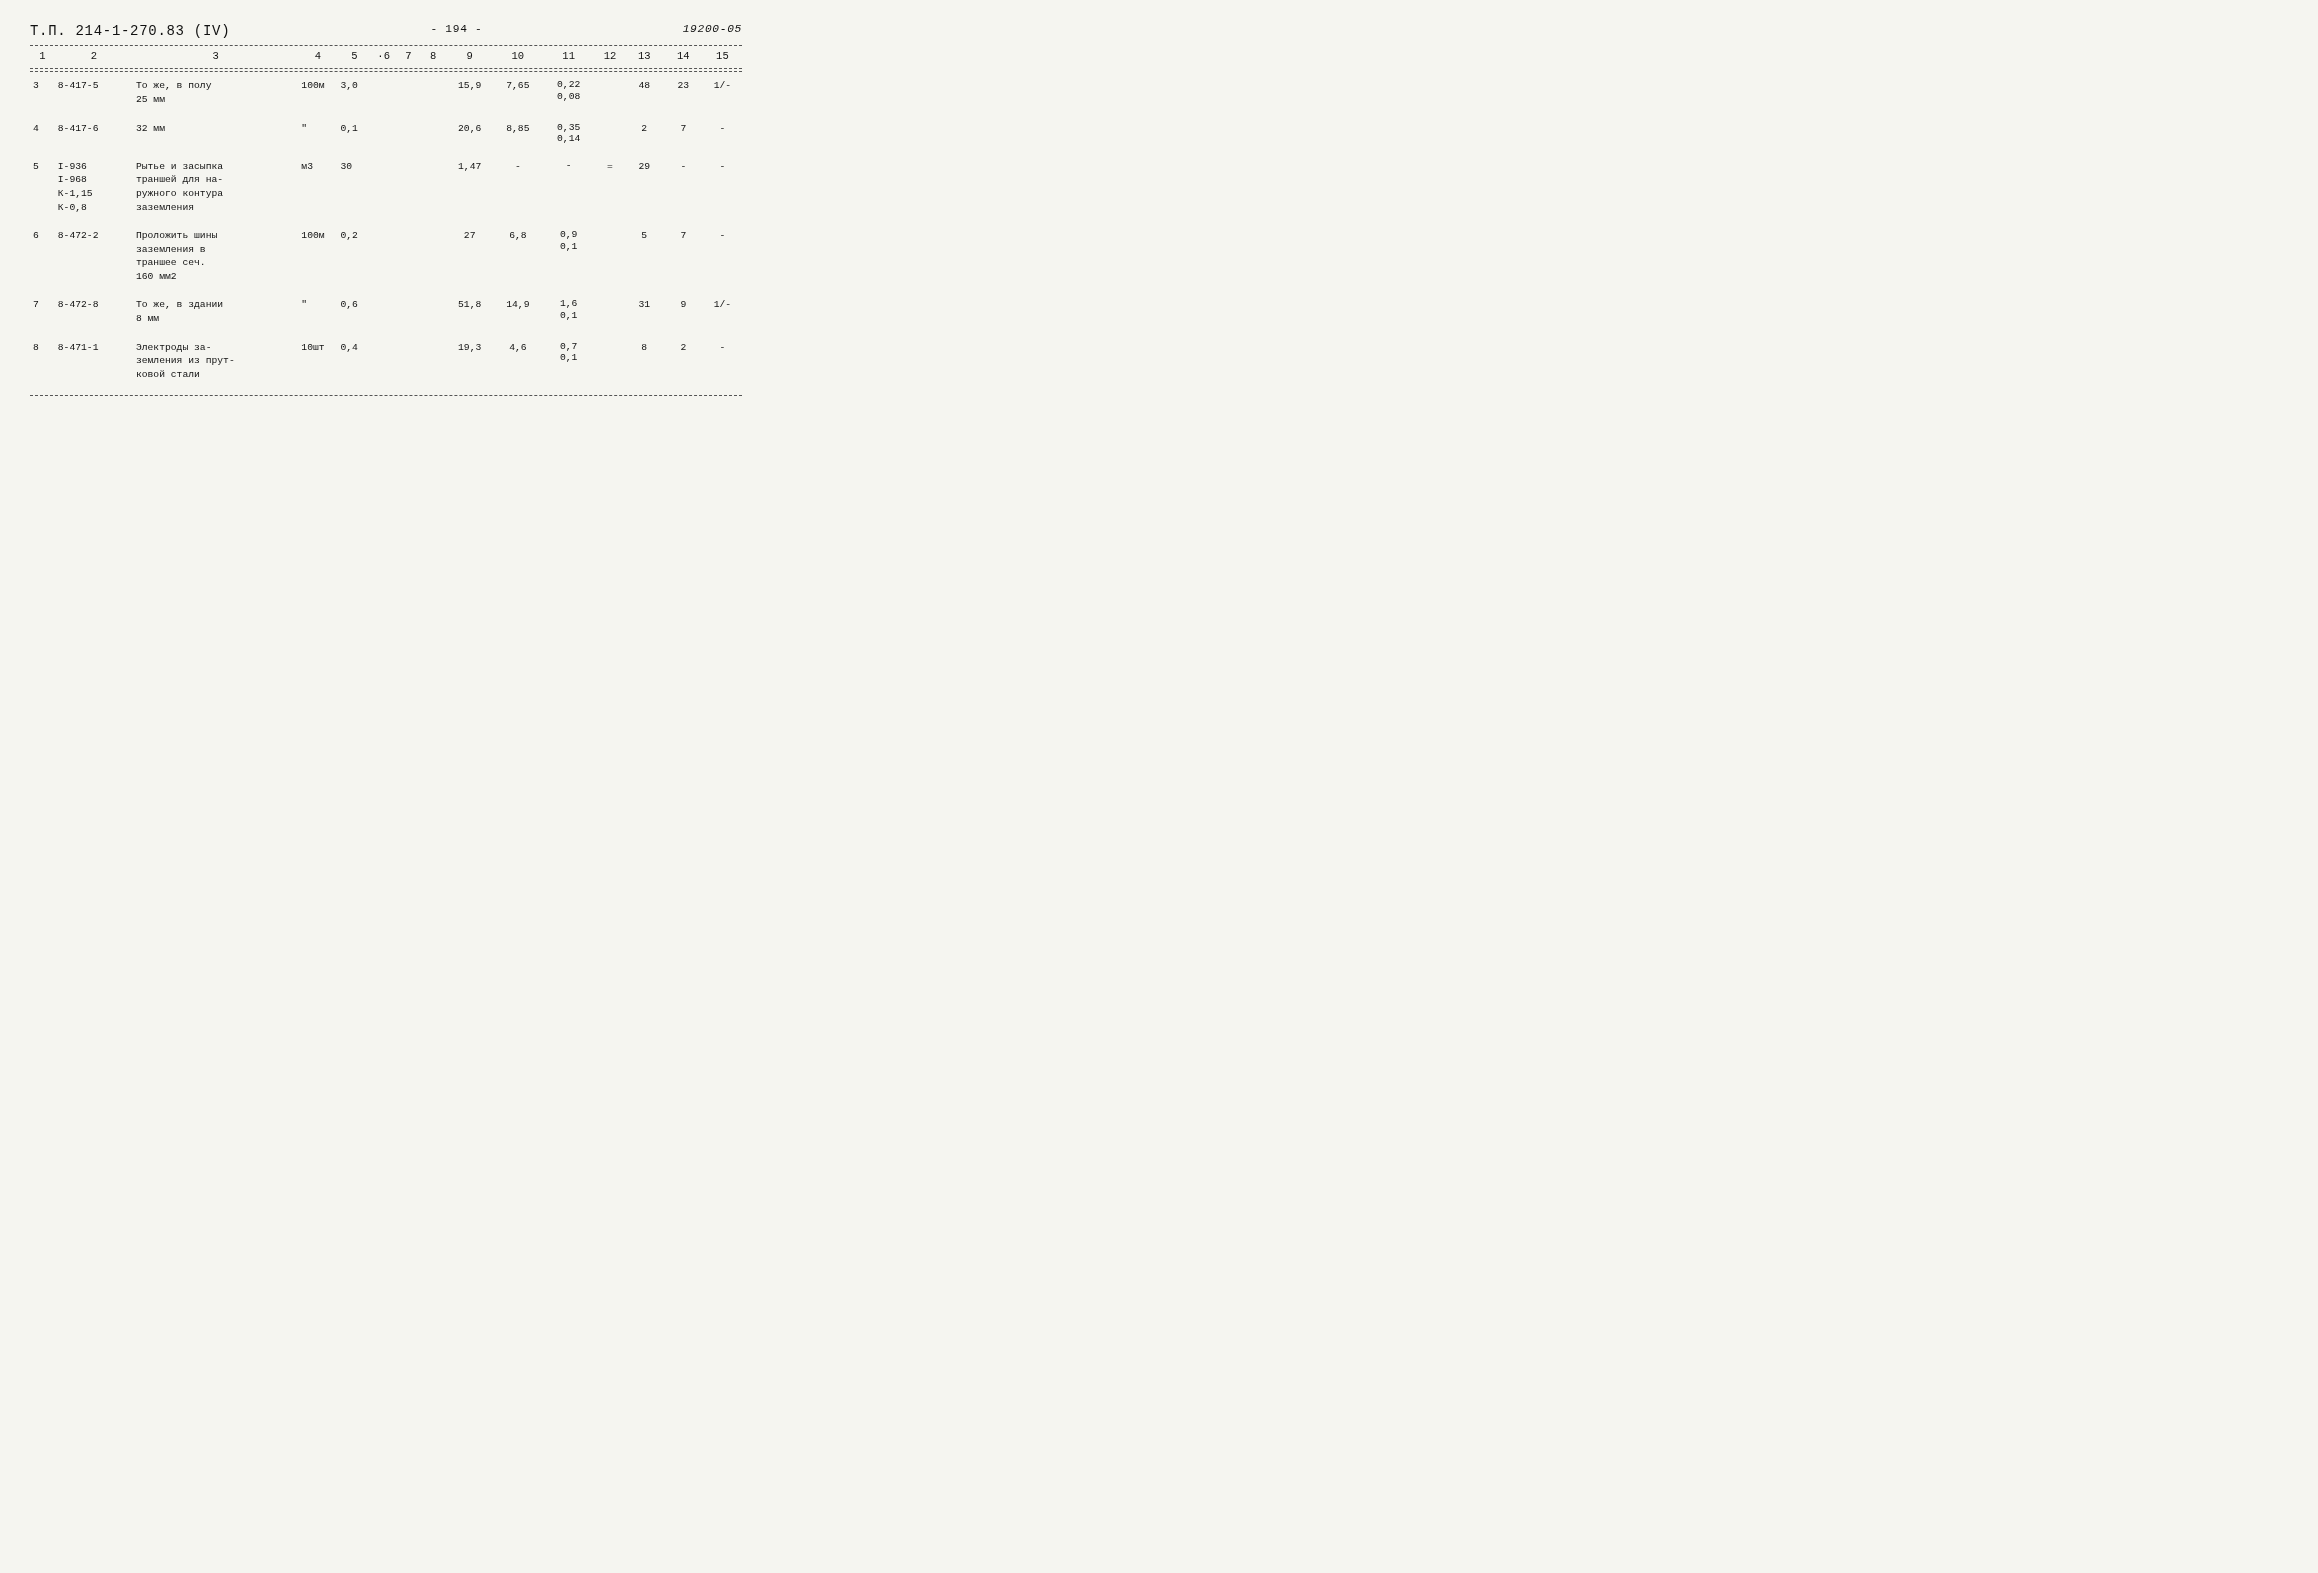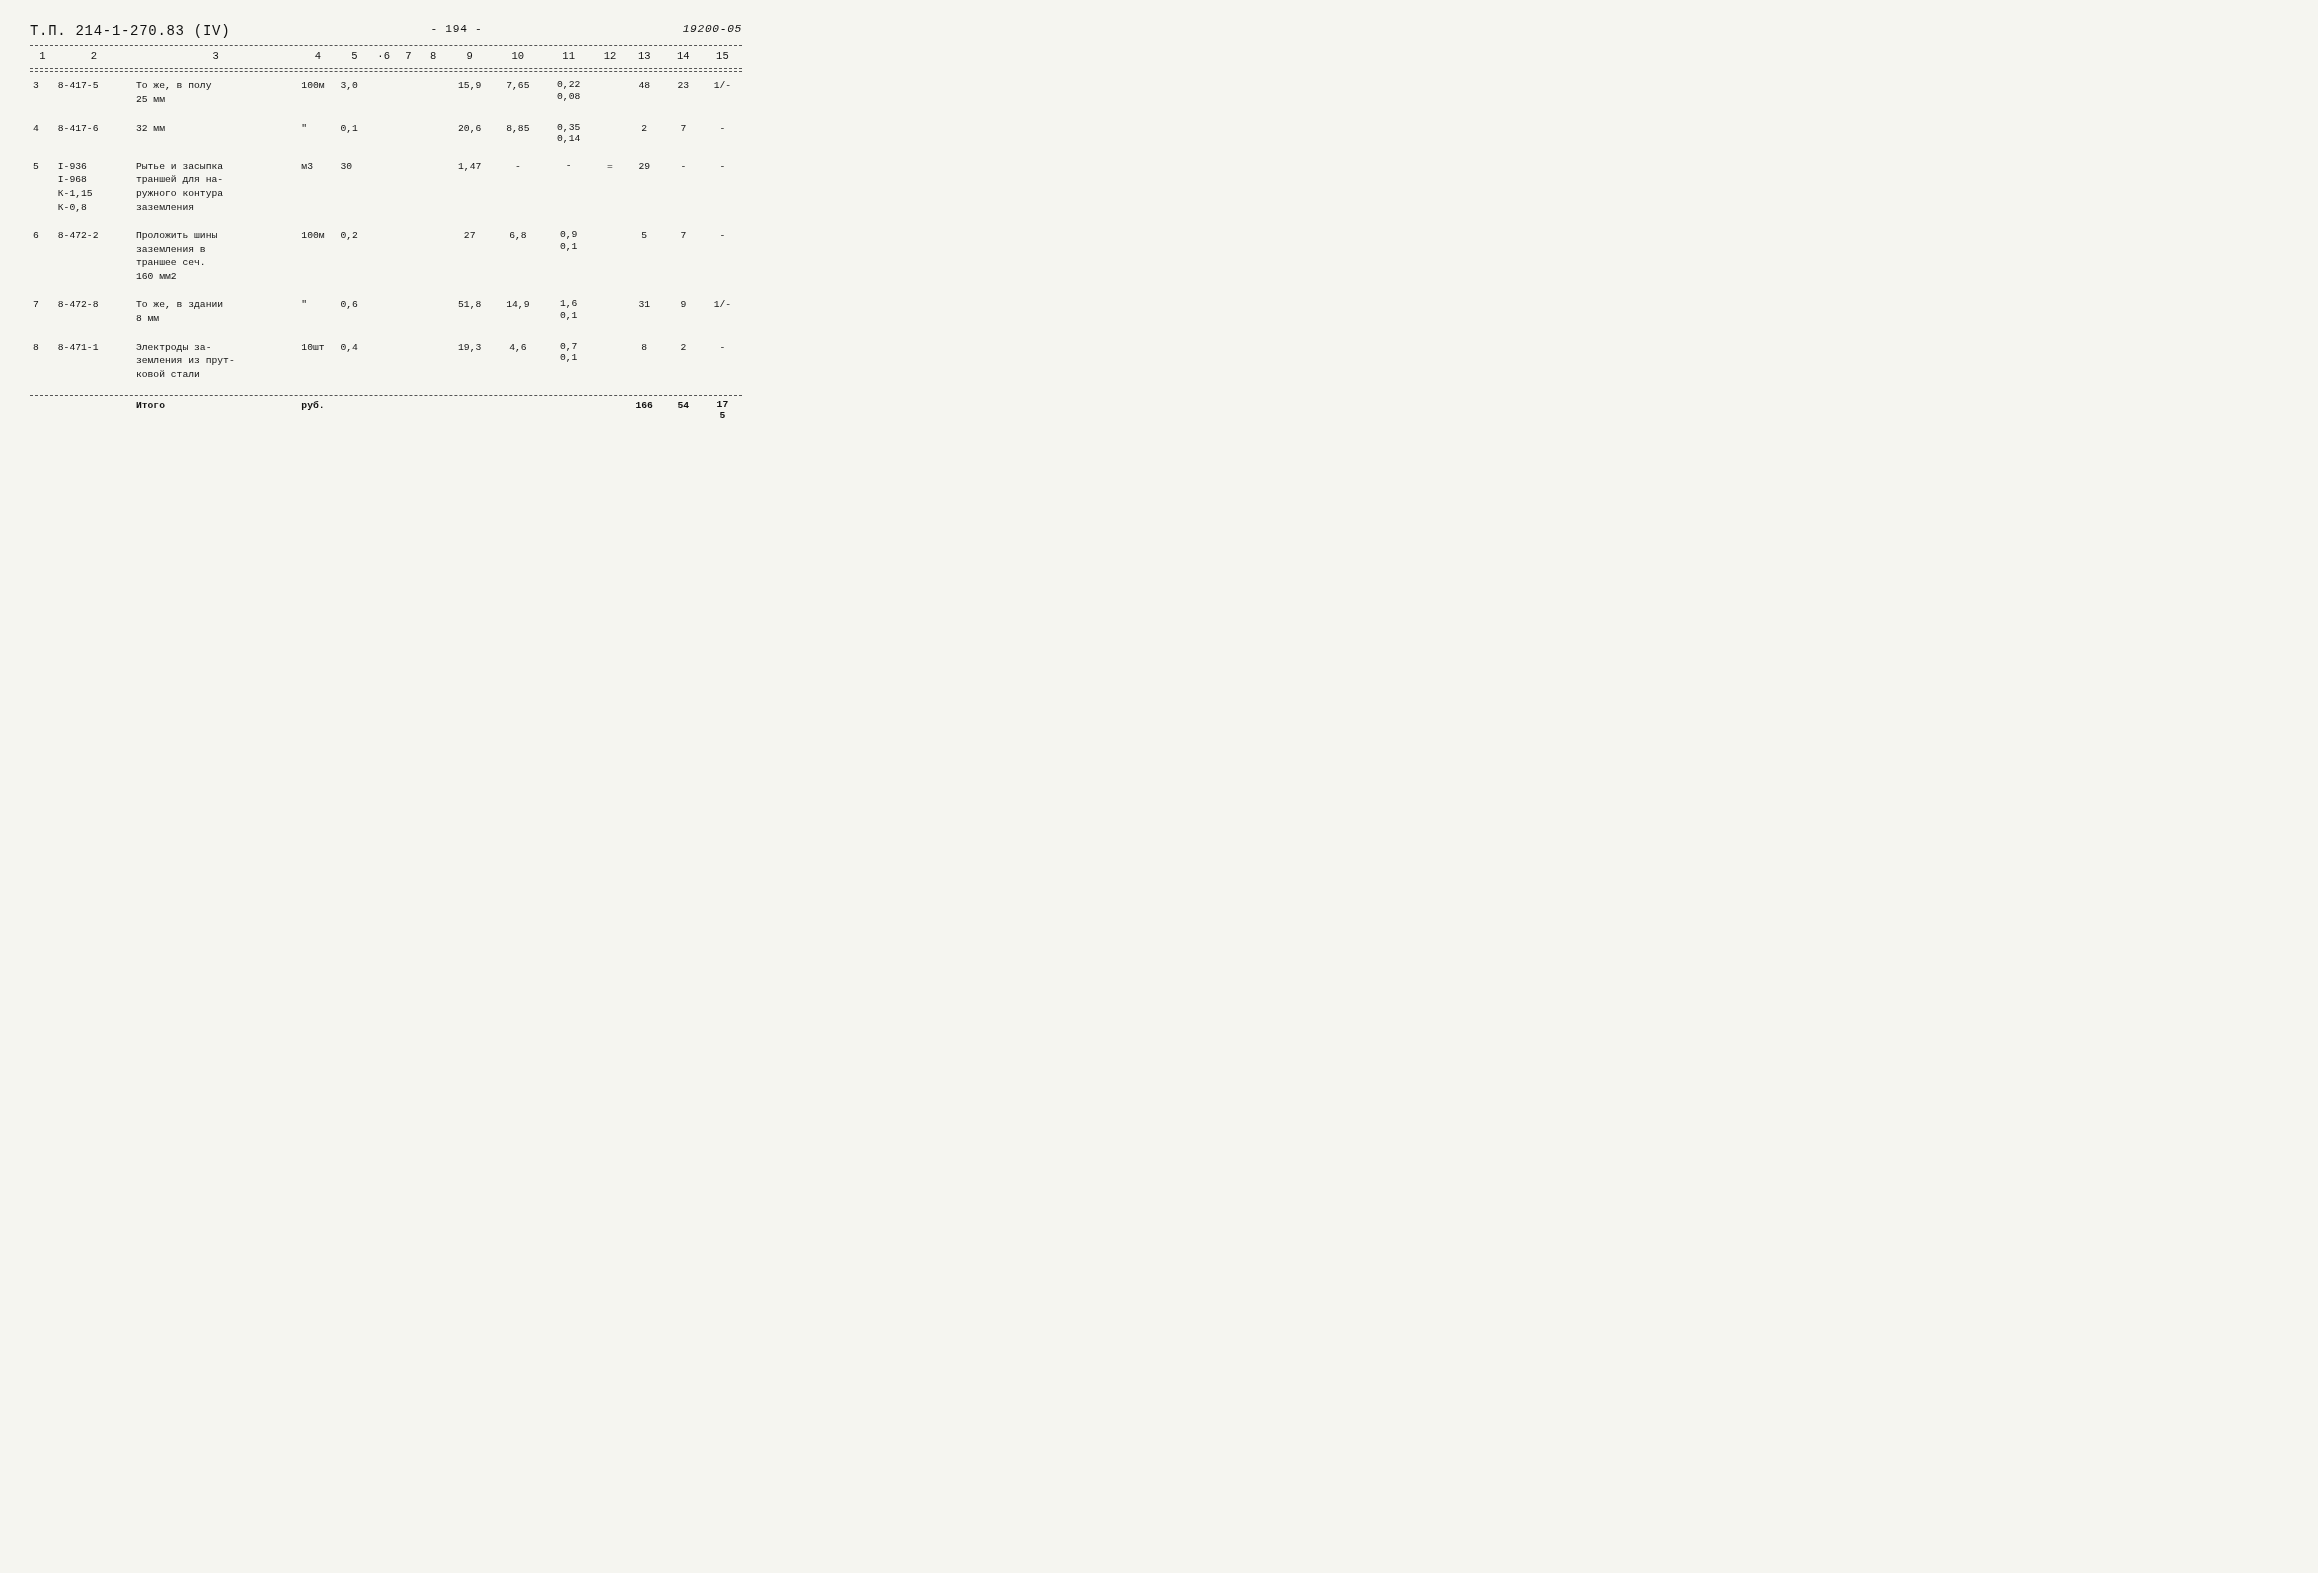--- a/index.html
+++ b/index.html
@@ -310,40 +310,14 @@
     <td class="col-14" style="padding-top:6px;">2</td>
     <td class="col-15" style="padding-top:6px;">-</td>
   </tr>
         <tr>
           <td colspan="15" style="height:7.5px;"></td>
         </tr>
       </tbody>
   </table>
 
   <hr class="dashed-line" style="margin-top:4.5px;">
-  <table>
-    <tbody>
-      <tr class="itogo-row">
-        <td class="col-num"></td>
-        <td class="col-code"></td>
-        <td class="col-desc">Итого</td>
-        <td class="col-unit">руб.</td>
-        <td class="col-qty"></td>
-        <td class="col-6"></td>
-        <td class="col-7"></td>
-        <td class="col-8"></td>
-        <td class="col-9"></td>
-        <td class="col-10"></td>
-        <td class="col-11"></td>
-        <td class="col-12"></td>
-        <td class="col-13">166</td>
-        <td class="col-14">54</td>
-        <td class="col-15">
-          <div class="stacked">
-            <span>17</span>
-            <span>5</span>
-          </div>
-        </td>
-      </tr>
-    </tbody>
-  </table>
 </div>
 
 
 </body></html>

